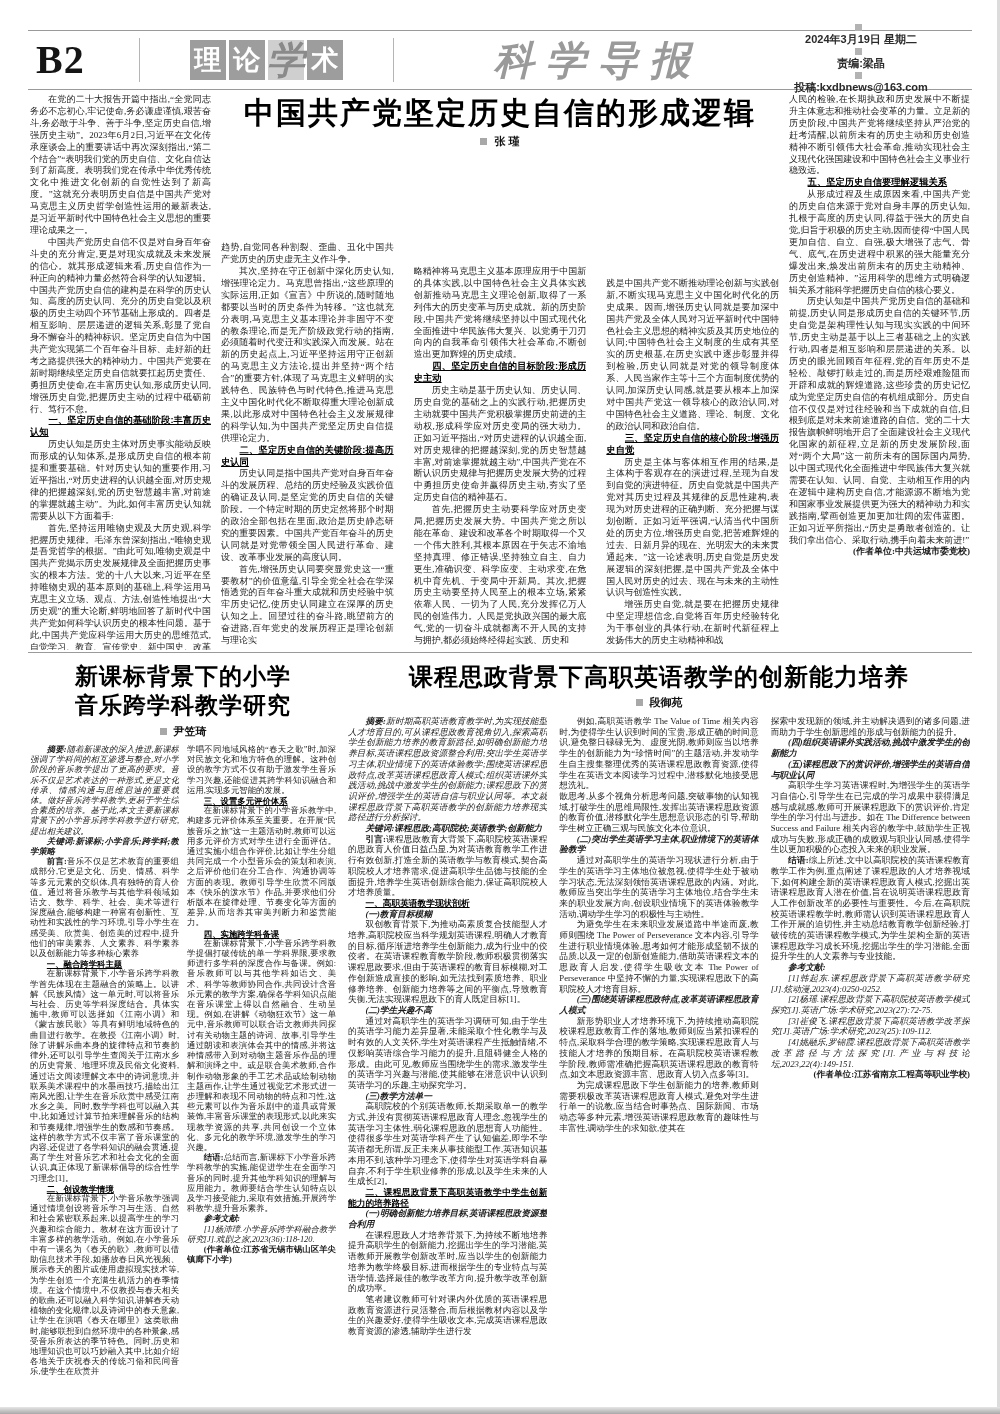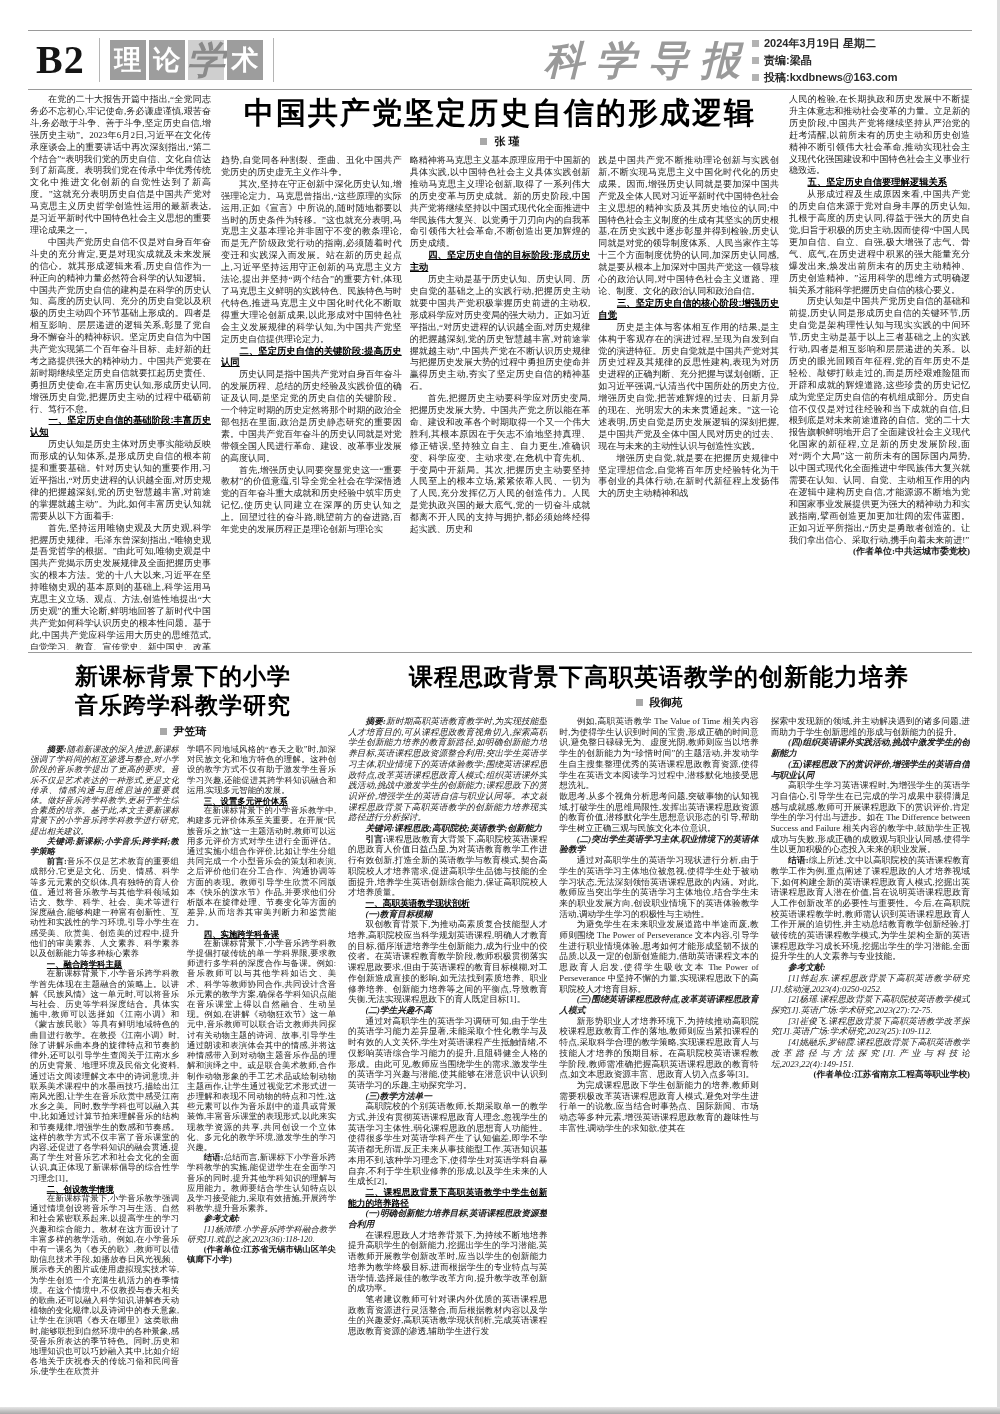--- a/index.html
+++ b/index.html
@@ -1,33 +1,33 @@
 <!DOCTYPE html>
 <html><head>
 <meta charset="utf-8">
 <style>
   html,body{margin:0;padding:0;background:#cfcfcf;}
   .page{position:relative;width:1000px;height:1414px;background:#ffffff;overflow:hidden;
         font-family:"Liberation Serif","DejaVu Serif",serif;}
   
   .masthead-bar{position:absolute;top:30px;left:28px;right:28px;height:58px;
-    border-top:1px solid #9a9a9a;border-bottom:1px solid #9a9a9a;display:flex;align-items:center;}
+    border-top:1px solid #9a9a9a;border-bottom:1px solid #9a9a9a;display:flex;align-items:center;gap:40px;}
   .pageno{font-family:"Liberation Serif","DejaVu Serif",serif;font-weight:bold;font-size:40px;
     color:#151515;padding:0 14px 2px 8px;letter-spacing:1px;}
   .vline{width:1px;height:44px;background:#b5b5b5;}
   .secboxes{display:flex;gap:3px;padding:0 10px;align-items:center;}
   .secbox{width:36px;height:40px;background:#9d9d9d;color:#ffffff;display:flex;align-items:center;
     justify-content:center;font-family:"Liberation Sans","DejaVu Sans",sans-serif;font-weight:bold;font-size:27px;}
   .secbox.light{background:#cfcfcf;color:#8a8a8a;font-family:"Liberation Serif",serif;
     font-style:italic;font-size:38px;overflow:visible;}
-  .masthead-name{flex:1;text-align:right;font-size:40px;color:#9a9a9a;font-weight:bold;
+  .masthead-name{flex:1;text-align:left;font-size:40px;color:#9a9a9a;font-weight:bold;
     font-style:italic;letter-spacing:12px;font-family:"Liberation Serif","DejaVu Serif",serif;padding-left:60px;}
   .issue-info{width:218px;font-family:"Liberation Sans","DejaVu Sans",sans-serif;
     font-size:11px;font-weight:bold;color:#2a2a2a;line-height:17px;padding-right:2px;}
-  .issue-info .row{display:flex;align-items:center;white-space:nowrap;}
+  .issue-info .row{display:flex;align-items:center;white-space:nowrap;flex-direction:column;}
   .sqicon{display:inline-block;width:7px;height:7px;background:#b3b3b3;margin-right:5px;flex:0 0 auto;}
   
   .blk{margin:0;text-align:justify;text-indent:2em;color:#1c1c1c;}
   .blk.pc{text-indent:0;}
   .blk.h{font-family:"Liberation Sans","DejaVu Sans",sans-serif;font-weight:bold;color:#000;text-decoration:underline;}
   .blk.sub{font-style:italic;font-weight:bold;}
   .blk.abs,.blk.kwd,.blk.ref{font-style:italic;}
   .blk.kwd{font-weight:bold;}
   .blk.refh{font-weight:bold;font-style:italic;}
   .blk.sig{font-weight:bold;}
@@ -37,21 +37,21 @@
   .byline .sqicon{background:#a8a8a8;margin-right:7px;}
   
   .art1{position:absolute;top:94px;left:30px;width:940px;height:556px;display:flex;gap:10px;}
   .art1 .blk{font-size:9px;line-height:11.9px;}
   .art1 .blk.h{font-size:9.3px;}
   .art1 .side{width:181px;height:556px;}
   .art1 .mid{flex:1;display:flex;flex-direction:column;}
   .art1 h1{margin:0;text-align:center;font-family:"Liberation Sans","DejaVu Sans",sans-serif;
     font-weight:800;font-size:30px;letter-spacing:2px;color:#000;line-height:38px;}
   .art1 .byline{margin:2px 0 6px;}
-  .art1 .midcols{display:flex;gap:8px;height:492px;}
+  .art1 .midcols{display:flex;gap:20px;height:492px;align-items:flex-end;}
   .art1 .midcols .col{flex:1;}
   
   .hsep{position:absolute;top:652px;left:28px;right:28px;border-top:1px solid #9a9a9a;}
   
   .bottom{position:absolute;top:662px;left:30px;width:940px;height:740px;display:flex;gap:12px;}
   .art2{width:306px;display:flex;flex-direction:column;}
   .art2 h2{margin:0;text-align:center;font-family:"Liberation Sans","DejaVu Sans",sans-serif;
     font-weight:800;font-size:23px;line-height:29px;color:#000;letter-spacing:1px;}
   .art2 .byline{margin:4px 0 6px;}
   .art2 .cols{display:flex;gap:8px;height:652px;}
@@ -186,21 +186,21 @@
             <p class="blk h">一、高职英语教学现状剖析</p>
             <p class="blk sub">(一)教育目标模糊</p>
             <p class="blk p">双创教育背景下,为推动高素质复合技能型人才培养,高职院校应当科学规划英语课程,明确人才教育的目标,循序渐进培养学生创新能力,成为行业中的佼佼者。在英语课程教育教学阶段,教师积极贯彻落实课程思政要求,但由于英语课程的教育目标模糊,对工作创新造成直接的影响,如无法找到素质培养、职业修养培养、创新能力培养等之间的平衡点,导致教育失衡,无法实现课程思政下的育人既定目标[1]。</p>
             <p class="blk sub">(二)学生兴趣不高</p>
             <p class="blk p">通过对高职学生的英语学习调研可知,由于学生的英语学习能力差异显著,未能采取个性化教学与及时有效的人文关怀,学生对英语课程产生抵触情绪,不仅影响英语综合学习能力的提升,且阻碍健全人格的形成。由此可见,教师应当围绕学生的需求,激发学生的英语学习兴趣与潜能,使其能够在潜意识中认识到英语学习的乐趣,主动探究学习。</p>
             <p class="blk sub">(三)教学方法单一</p>
             <p class="blk p">高职院校的个别英语教师,长期采取单一的教学方式,并没有贯彻英语课程思政育人理念,忽视学生的英语学习主体性,弱化课程思政的思想育人功能性。使得很多学生对英语学科产生了认知偏差,即学不学英语都无所谓,反正未来从事技能型工作,英语知识基本用不到,该种学习理念下,使得学生对英语学科自暴自弃,不利于学生职业修养的形成,以及学生未来的人生成长[2]。</p>
             <p class="blk h">二、课程思政背景下高职英语教学中学生创新能力的培养路径</p>
             <p class="blk sub">(一)明确创新能力培养目标,英语课程思政资源整合利用</p>
             <p class="blk p">在课程思政人才培养背景下,为持续不断地培养提升高职学生的创新能力,挖掘出学生的学习潜能,英语教师开展教学创新改革时,应当以学生的创新能力培养为教学终极目标,进而根据学生的专业特点与英语学情,选择最佳的教学改革方向,提升教学改革创新的成功率。</p>
-            <p class="blk p">笔者建议教师可针对课内外优质的英语课程思政教育资源进行灵活整合,而后根据教材内容以及学生的兴趣爱好,高职英语教学现状剖析,完成英语课程思政教育资源的渗透,辅助学生进行发</p>
+            <p class="blk p">笔者建议教师可针对课内外优质的英语课程思政教育资源进行灵活整合,而后根据教材内容以及学生的兴趣爱好,使得学生吸收文本,完成英语课程思政教育资源的渗透,辅助学生进行发</p>
           </div>
         <div class="col">
             <p class="blk p">例如,高职英语教学 The Value of Time 相关内容时,为使得学生认识到时间的宝贵,形成正确的时间意识,避免整日碌碌无为、虚度光阴,教师则应当以培养学生的创新能力为“珍惜时间”的主题活动,并发动学生自主搜集整理优秀的英语课程思政教育资源,使得学生在英语文本阅读学习过程中,潜移默化地接受思想洗礼。</p>
             <p class="blk pc">散思考,从多个视角分析思考问题,突破事物的认知视域,打破学生的思维局限性,发挥出英语课程思政资源的教育价值,潜移默化学生思想意识形态的引导,帮助学生树立正确三观与民族文化本位意识。</p>
             <p class="blk sub">(二)突出学生英语学习主体,职业情境下的英语体验教学</p>
             <p class="blk p">通过对高职学生的英语学习现状进行分析,由于学生的英语学习主体地位被忽视,使得学生处于被动学习状态,无法深刻领悟英语课程思政的内涵。对此,教师应当突出学生的英语学习主体地位,结合学生未来的职业发展方向,创设职业情境下的英语体验教学活动,调动学生学习的积极性与主动性。</p>
             <p class="blk p">为避免学生在未来职业发展道路中半途而废,教师则围绕 The Power of Perseverance 文本内容,引导学生进行职业情境体验,思考如何才能形成坚韧不拔的品质,以及一定的创新创造能力,借助英语课程文本的思政育人启发,使得学生吸收文本 The Power of Perseverance 中坚持不懈的力量,实现课程思政下的高职院校人才培育目标。</p>
             <p class="blk sub">(三)围绕英语课程思政特点,改革英语课程思政育人模式</p>
             <p class="blk p">新形势职业人才培养环境下,为持续推动高职院校课程思政教育工作的落地,教师则应当紧扣课程的特点,采取科学合理的教学策略,实现课程思政育人与技能人才培养的预期目标。在高职院校英语课程教学阶段,教师需准确把握高职英语课程思政的教育特点,如文本思政资源丰富、思政育人切入点多等[3]。</p>
             <p class="blk p">为完成课程思政下学生创新能力的培养,教师则需要积极改革英语课程思政育人模式,避免对学生进行单一的说教,应当结合时事热点、国际新闻、市场动态等多种元素,增强英语课程思政教育的趣味性与丰富性,调动学生的求知欲,使其在</p>

